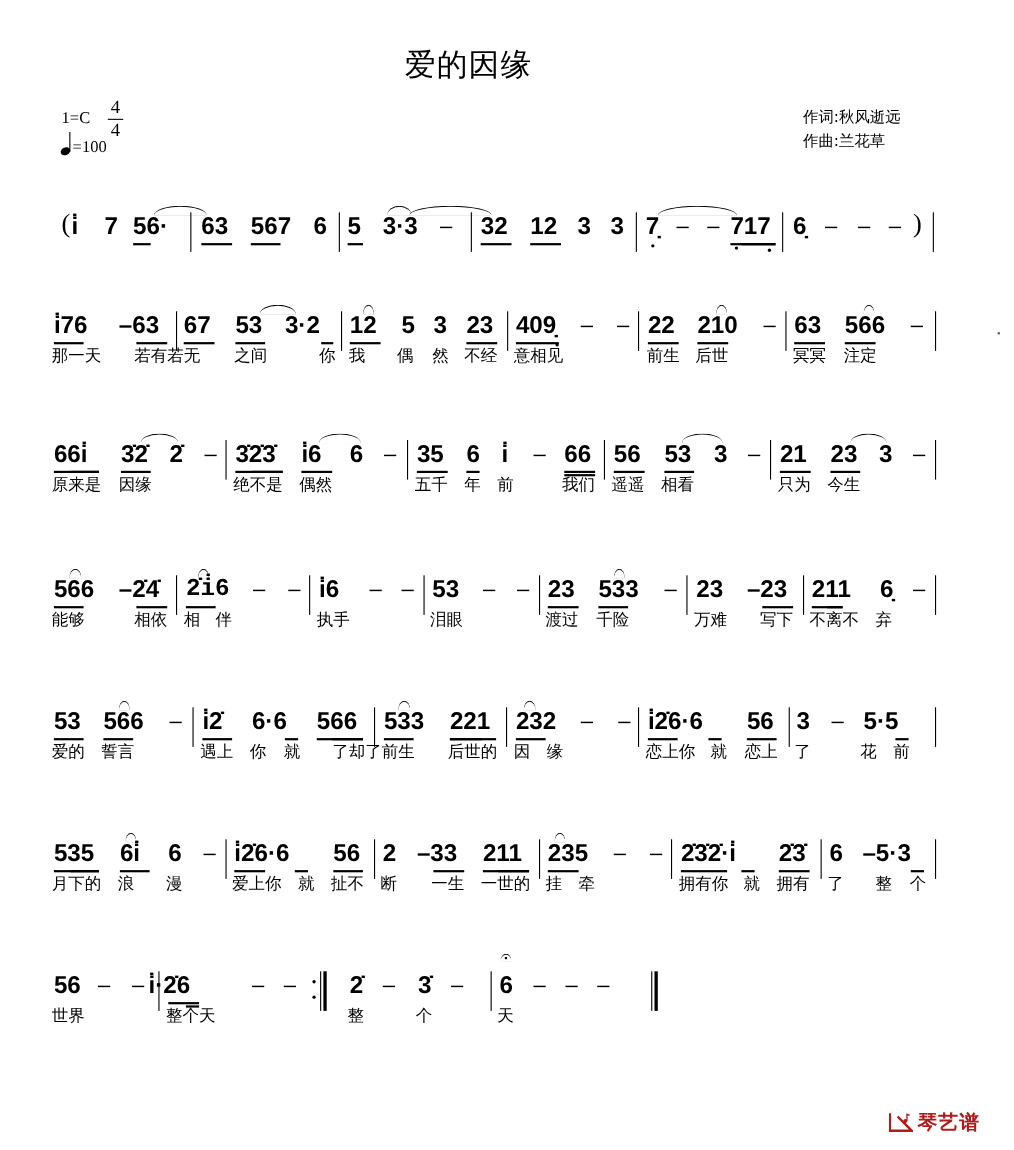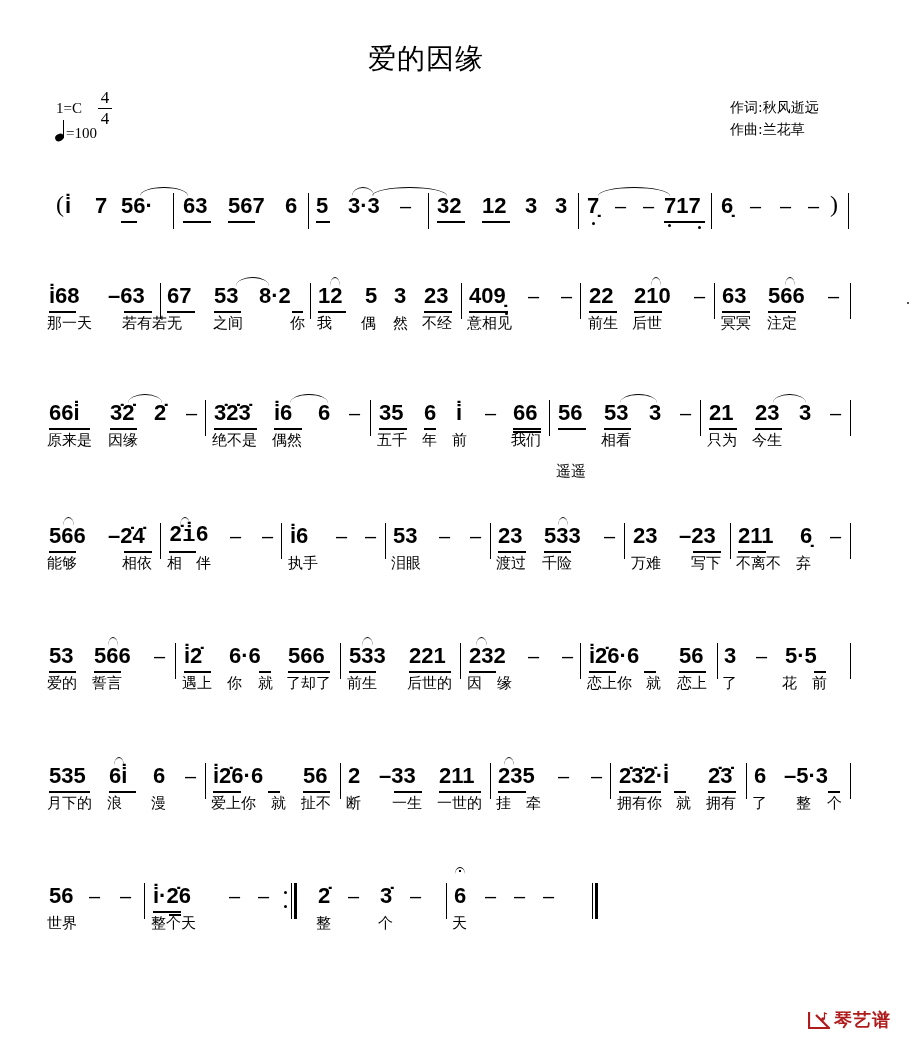--- a/index.html
+++ b/index.html
@@ -96,26 +96,26 @@
       <div class="ul" style="left: 674px; top: 28px; width: 31px;"></div>
       <div class="dot" style="left: 592px; top: 29px;"></div>
       <div class="dot" style="left: 668px; top: 31px;"></div>
       <div class="dot" style="left: 698px; top: 33px;"></div>
       <div class="tie" style="left: 140px; top: -6px; width: 48px;"></div>
       <div class="tie" style="left: 352px; top: -6px; width: 22px;"></div>
       <div class="tie" style="left: 372px; top: -6px; width: 75px;"></div>
       <div class="tie" style="left: 598px; top: -6px; width: 72px;"></div>
     </div>
     <div class="row" style="top: 283px;">
-      <div class="tok" style="left: 49px;">i̇68</div>
+      <div class="tok" style="left: 49px;">i̇76</div>
       <div class="tok" style="left: 108px;">–63</div>
       <div class="bar" style="left: 160px;"></div>
       <div class="tok" style="left: 167px;">67</div>
       <div class="tok" style="left: 214px;">53</div>
-      <div class="tok" style="left: 259px;">8·2</div>
+      <div class="tok" style="left: 259px;">3·2</div>
       <div class="bar" style="left: 310px;"></div>
       <div class="tok" style="left: 318px;">12</div>
       <div class="tok" style="left: 365px;">5</div>
       <div class="tok" style="left: 394px;">3</div>
       <div class="tok" style="left: 424px;">23</div>
       <div class="bar" style="left: 461px;"></div>
       <div class="tok" style="left: 469px;">409̣</div>
       <div class="dash" style="left: 528px;">–</div>
       <div class="dash" style="left: 561px;">–</div>
       <div class="bar" style="left: 580px;"></div>
@@ -205,21 +205,21 @@
       <div class="tie" style="left: 620px; top: -6px; width: 37px;"></div>
       <div class="tie" style="left: 773px; top: -6px; width: 33px;"></div>
       <div class="lyric" style="left: 47px;">原来是</div>
       <div class="lyric" style="left: 108px;">因缘</div>
       <div class="lyric" style="left: 212px;">绝不是</div>
       <div class="lyric" style="left: 272px;">偶然</div>
       <div class="lyric" style="left: 377px;">五千</div>
       <div class="lyric" style="left: 422px;">年</div>
       <div class="lyric" style="left: 452px;">前</div>
       <div class="lyric" style="left: 511px;">我们</div>
-      <div class="lyric" style="left: 556px; margin-top: 31px;">遥遥</div>
+      <div class="lyric" style="left: 556px;">遥遥</div>
       <div class="lyric" style="left: 601px;">相看</div>
       <div class="lyric" style="left: 707px;">只为</div>
       <div class="lyric" style="left: 752px;">今生</div>
     </div>
     <div class="row" style="top: 523px;">
       <div class="tok" style="left: 49px;">566</div>
       <div class="tok" style="left: 108px;">–2̇4̇</div>
       <div class="bar" style="left: 160px;"></div>
       <div class="tok" style="left: 169px; font-family: Liberation Mono, monospace;">2̇i̇6</div>
       <div class="dash" style="left: 230px;">–</div>
@@ -306,21 +306,21 @@
       <div class="ul" style="left: 679px; top: 28px; width: 27px;"></div>
       <div class="ul" style="left: 814px; top: 28px; width: 12px;"></div>
       <div class="tie" style="left: 108px; top: -6px; width: 10px;"></div>
       <div class="tie" style="left: 362px; top: -6px; width: 11px;"></div>
       <div class="tie" style="left: 476px; top: -6px; width: 11px;"></div>
       <div class="lyric" style="left: 47px;">爱的</div>
       <div class="lyric" style="left: 92px;">誓言</div>
       <div class="lyric" style="left: 182px;">遇上</div>
       <div class="lyric" style="left: 227px;">你</div>
       <div class="lyric" style="left: 258px;">就</div>
-      <div class="lyric" style="left: 286px;">了却了</div>
+      <div class="lyric" style="left: 302px;">了却了</div>
       <div class="lyric" style="left: 347px;">前生</div>
       <div class="lyric" style="left: 407px;">后世的</div>
       <div class="lyric" style="left: 467px;">因</div>
       <div class="lyric" style="left: 497px;">缘</div>
       <div class="lyric" style="left: 587px;">恋上你</div>
       <div class="lyric" style="left: 646px;">就</div>
       <div class="lyric" style="left: 677px;">恋上</div>
       <div class="lyric" style="left: 722px;">了</div>
       <div class="lyric" style="left: 782px;">花</div>
       <div class="lyric" style="left: 812px;">前</div>
@@ -380,21 +380,21 @@
       <div class="lyric" style="left: 706px;">拥有</div>
       <div class="lyric" style="left: 752px;">了</div>
       <div class="lyric" style="left: 796px;">整</div>
       <div class="lyric" style="left: 827px;">个</div>
     </div>
     <div class="row" style="top: 883px;">
       <div class="tok" style="left: 49px;">56</div>
       <div class="dash" style="left: 89px;">–</div>
       <div class="dash" style="left: 120px;">–</div>
       <div class="bar" style="left: 144px;"></div>
-      <div class="tok" style="left: 153px;">i̇·2̇6</div>
+      <div class="tok" style="left: 135px;">i̇·2̇6</div>
       <div class="dash" style="left: 229px;">–</div>
       <div class="dash" style="left: 258px;">–</div>
       <div class="repdots" style="left: 284px; top: 0px;"></div>
       <div class="bar end" style="left: 291px;"></div>
       <div class="tok" style="left: 318px;">2̇</div>
       <div class="dash" style="left: 348px;">–</div>
       <div class="tok" style="left: 380px;">3̇</div>
       <div class="dash" style="left: 410px;">–</div>
       <div class="bar" style="left: 446px;"></div>
       <div class="tok" style="left: 454px;">6</div>

